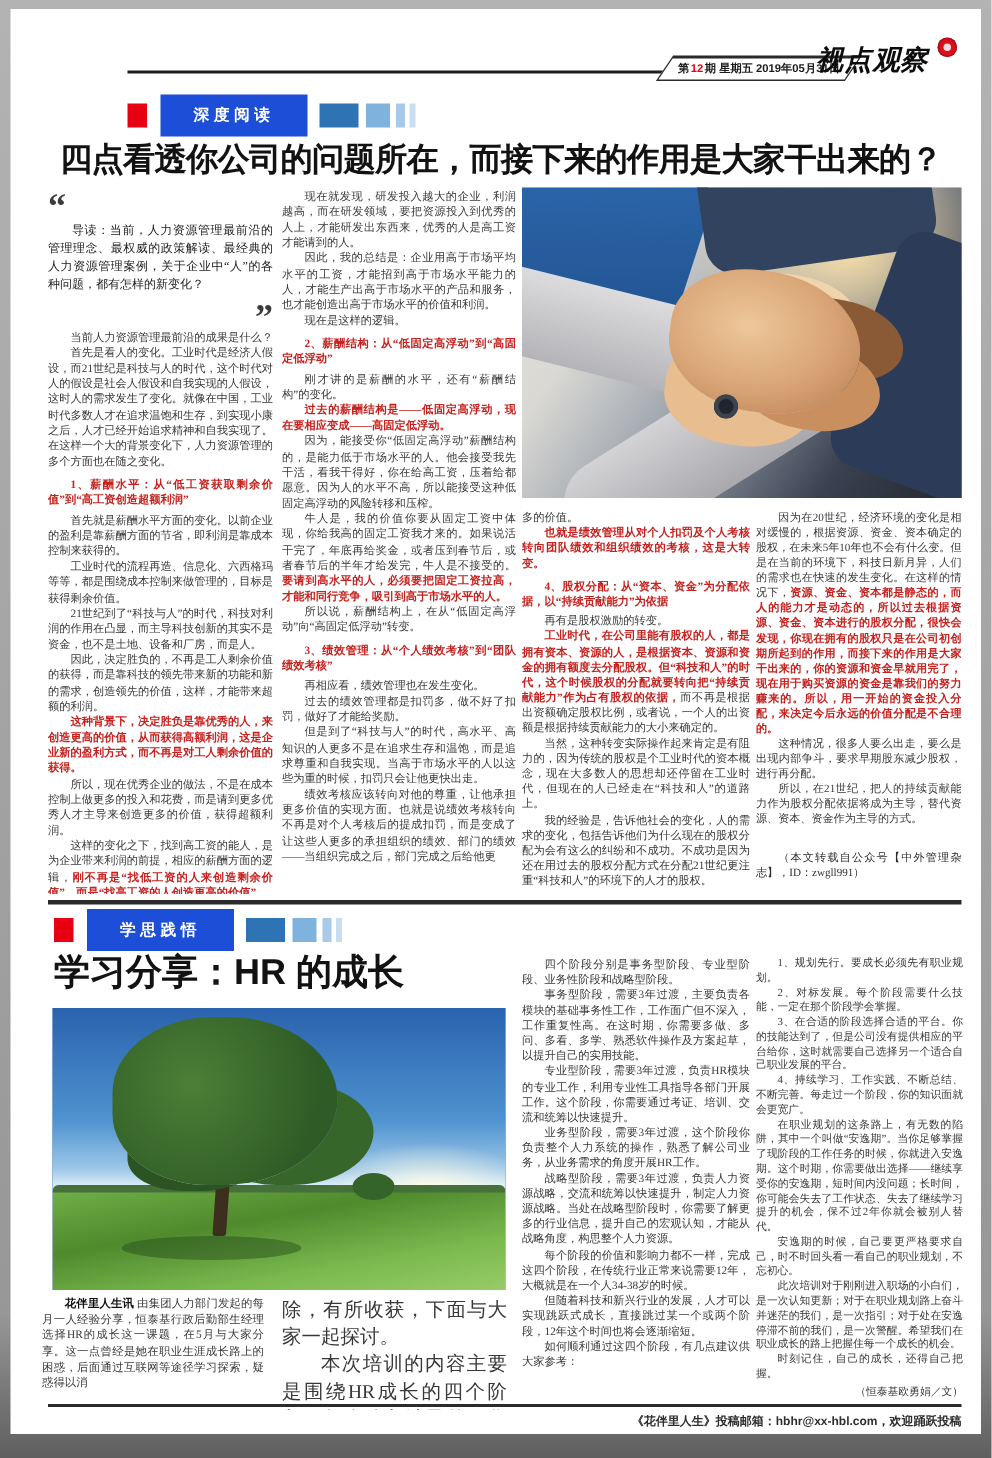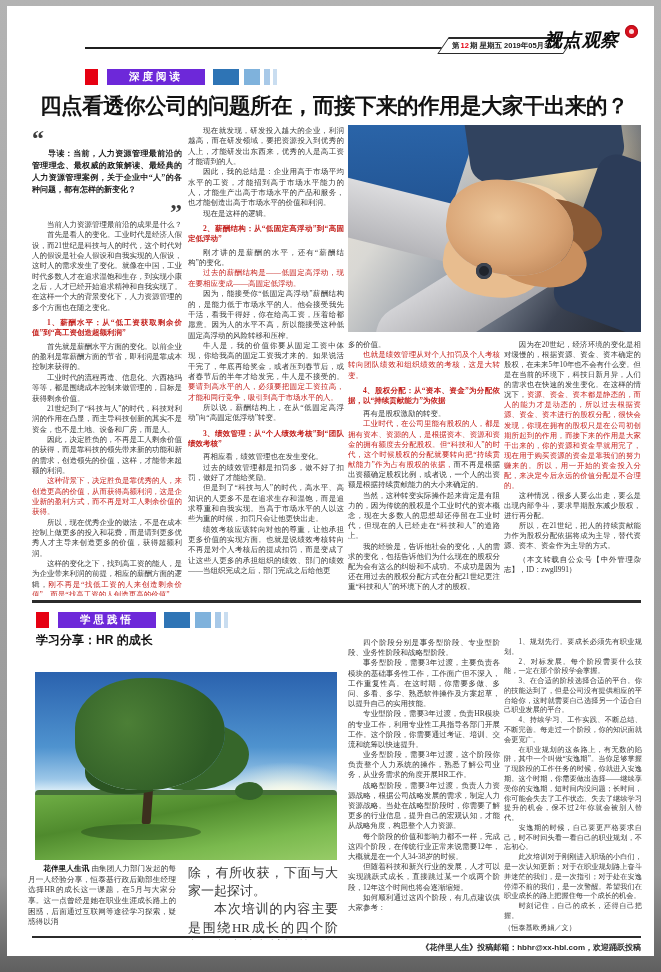--- a/index.html
+++ b/index.html
@@ -22,54 +22,54 @@
     letter-spacing:1px;white-space:nowrap;}
   .brand .b2{font-weight:900;letter-spacing:0;}
   .seal{left:618px;top:19px;width:13px;height:13px;border-radius:50%;background:#d8101e;
     box-shadow:inset 0 0 0 1px #b00d18;}
   .seal::after{content:"";position:absolute;left:4px;top:4px;width:5px;height:5px;border-radius:50%;
     background:rgba(255,255,255,.85);}
 
   
   .slabel{display:flex;align-items:center;height:16px;}
   .rsq{width:13px;height:16px;background:#e60012;}
-  .tag{margin-left:9px;min-width:90px;height:16px;background:#6d28d9;color:#fff;font-size:10.5px;
+  .tag{margin-left:9px;min-width:90px;height:28px;background:#1d4ed8;color:#fff;font-size:10.5px;
     font-weight:bold;display:flex;align-items:center;justify-content:center;letter-spacing:3px;padding:0 4px;}
   .bsq{height:16px;}
   .b1{width:26px;margin-left:8px;background:#2e74b5;}
   .b2s{width:16px;margin-left:5px;background:#7fb2dc;}
   .b3{width:6px;margin-left:4px;background:#a8c9e8;}
   .b4{width:4px;margin-left:3px;background:#c9ddf0;}
 
   .title1{left:33px;top:85px;width:592px;font-size:21.5px;font-weight:900;color:#121212;
     letter-spacing:-0.5px;white-space:nowrap;}
-  .title2{left:29px;top:626px;font-size:12px;font-weight:900;color:#121212;letter-spacing:0;}
+  .title2{left:29px;top:626px;font-size:24px;font-weight:900;color:#121212;letter-spacing:0;}
 
   
   .col{position:absolute;overflow:hidden;color:#383838;text-align:justify;
     font-family:"Liberation Serif","DejaVu Serif",serif;}
   .c1{left:25px;top:120px;width:150px;height:470px;font-size:7.5px;line-height:1.38;}
   .c2{left:181px;top:120px;width:156px;height:470px;font-size:7.5px;line-height:1.38;}
   .c3{left:341px;top:334px;width:152px;height:260px;font-size:7.5px;line-height:1.36;}
   .c4{left:497px;top:334px;width:137px;height:262px;font-size:7.4px;line-height:1.36;}
   .cA{left:21px;top:858px;width:148px;height:76px;font-size:7.6px;line-height:1.4;}
   .cB{left:181px;top:858px;width:150px;height:76px;font-size:13px;line-height:1.4;}
   .cC{left:341px;top:632px;width:152px;height:298px;font-size:7.5px;line-height:1.36;}
   .cD{left:497px;top:632px;width:138px;height:300px;font-size:7.2px;line-height:1.36;}
   .para{margin:0;text-indent:2em;}
   .noind{text-indent:0;}
-  .red{color:#c5231f;}
+  .red{color:#c5231f;font-weight:bold;}
   .hd{margin:5px 0 3px;text-indent:2em;font-weight:bold;color:#c5231f;font-family:Liberation Serif, serif;}
-  .attr{margin-top:4px;color:#2e2e2e;}
-  .byline{text-indent:0;margin-top:2px;}
+  .attr{margin-top:16px;color:#2e2e2e;}
+  .byline{text-align:right;text-indent:0;margin-top:2px;}
   .lead{font-weight:bold;color:#111;}
   .qo,.qc{font-family:"Liberation Serif","DejaVu Serif",serif;font-size:24px;font-weight:900;
     color:#3c3c3c;line-height:1;height:20px;}
   .qc{text-align:right;}
-  .intro{margin:2px 0 4px;font-weight:bold;color:#1b1b1b;font-size:8px;line-height:1.5;text-indent:2em;text-align:justify;}
+  .intro{margin:2px 0 4px;font-weight:normal;color:#1b1b1b;font-size:8px;line-height:1.5;text-indent:2em;text-align:justify;}
 
   .divider{background:#2b2b2b;}
   .dv1{left:25px;top:594px;width:609px;height:3px;}
   .dv2{left:25px;top:930px;width:609px;height:2px;}
   .footer{right:13px;top:936px;font-size:8px;font-weight:bold;color:#2e2e2e;}
 
   
   .photo1{left:341px;top:119px;width:293px;height:207px;overflow:hidden;
     background:linear-gradient(125deg,#ece5d8 0%,#d9d8d4 25%,#8a93a0 55%,#3a4150 78%,#23272f 100%);}
   .p1glow{position:absolute;right:-30px;top:-45px;width:210px;height:170px;
@@ -229,21 +229,21 @@
   <div class="col cB">
     <p class="para noind">除，有所收获，下面与大家一起探讨。</p>
     <p class="para">本次培训的内容主要是围绕HR成长的四个阶段，每个阶段涉及的工作内容和工作特点，以及每个阶段如何提升和需要的工作年限等来展开。</p>
   </div>
 
   <div class="col cC">
     <p class="para">四个阶段分别是事务型阶段、专业型阶段、业务性阶段和战略型阶段。</p>
     <p class="para">事务型阶段，需要3年过渡，主要负责各模块的基础事务性工作，工作面广但不深入，工作重复性高。在这时期，你需要多做、多问、多看、多学、熟悉软件操作及方案起草，以提升自己的实用技能。</p>
     <p class="para">专业型阶段，需要3年过渡，负责HR模块的专业工作，利用专业性工具指导各部门开展工作。这个阶段，你需要通过考证、培训、交流和统筹以快速提升。</p>
     <p class="para">业务型阶段，需要3年过渡，这个阶段你负责整个人力系统的操作，熟悉了解公司业务，从业务需求的角度开展HR工作。</p>
-    <p class="para">战略型阶段，需要3年过渡，负责人力资源战略，根据公司战略发展的需求，制定人力资源战略。当处在战略型阶段时，你需要了解更多的行业信息，提升自己的宏观认知，才能从战略角度，构思整个人力资源。</p>
+    <p class="para">战略型阶段，需要3年过渡，负责人力资源战略，交流和统筹以快速提升，制定人力资源战略。当处在战略型阶段时，你需要了解更多的行业信息，提升自己的宏观认知，才能从战略角度，构思整个人力资源。</p>
     <p class="para">每个阶段的价值和影响力都不一样，完成这四个阶段，在传统行业正常来说需要12年，大概就是在一个人34-38岁的时候。</p>
     <p class="para">但随着科技和新兴行业的发展，人才可以实现跳跃式成长，直接跳过某一个或两个阶段，12年这个时间也将会逐渐缩短。</p>
     <p class="para">如何顺利通过这四个阶段，有几点建议供大家参考：</p>
   </div>
 
   <div class="col cD">
     <p class="para">1、规划先行。要成长必须先有职业规划。</p>
     <p class="para">2、对标发展。每个阶段需要什么技能，一定在那个阶段学会掌握。</p>
     <p class="para">3、在合适的阶段选择合适的平台。你的技能达到了，但是公司没有提供相应的平台给你，这时就需要自己选择另一个适合自己职业发展的平台。</p>
     <p class="para">4、持续学习、工作实践、不断总结、不断完善。每走过一个阶段，你的知识面就会更宽广。</p>

